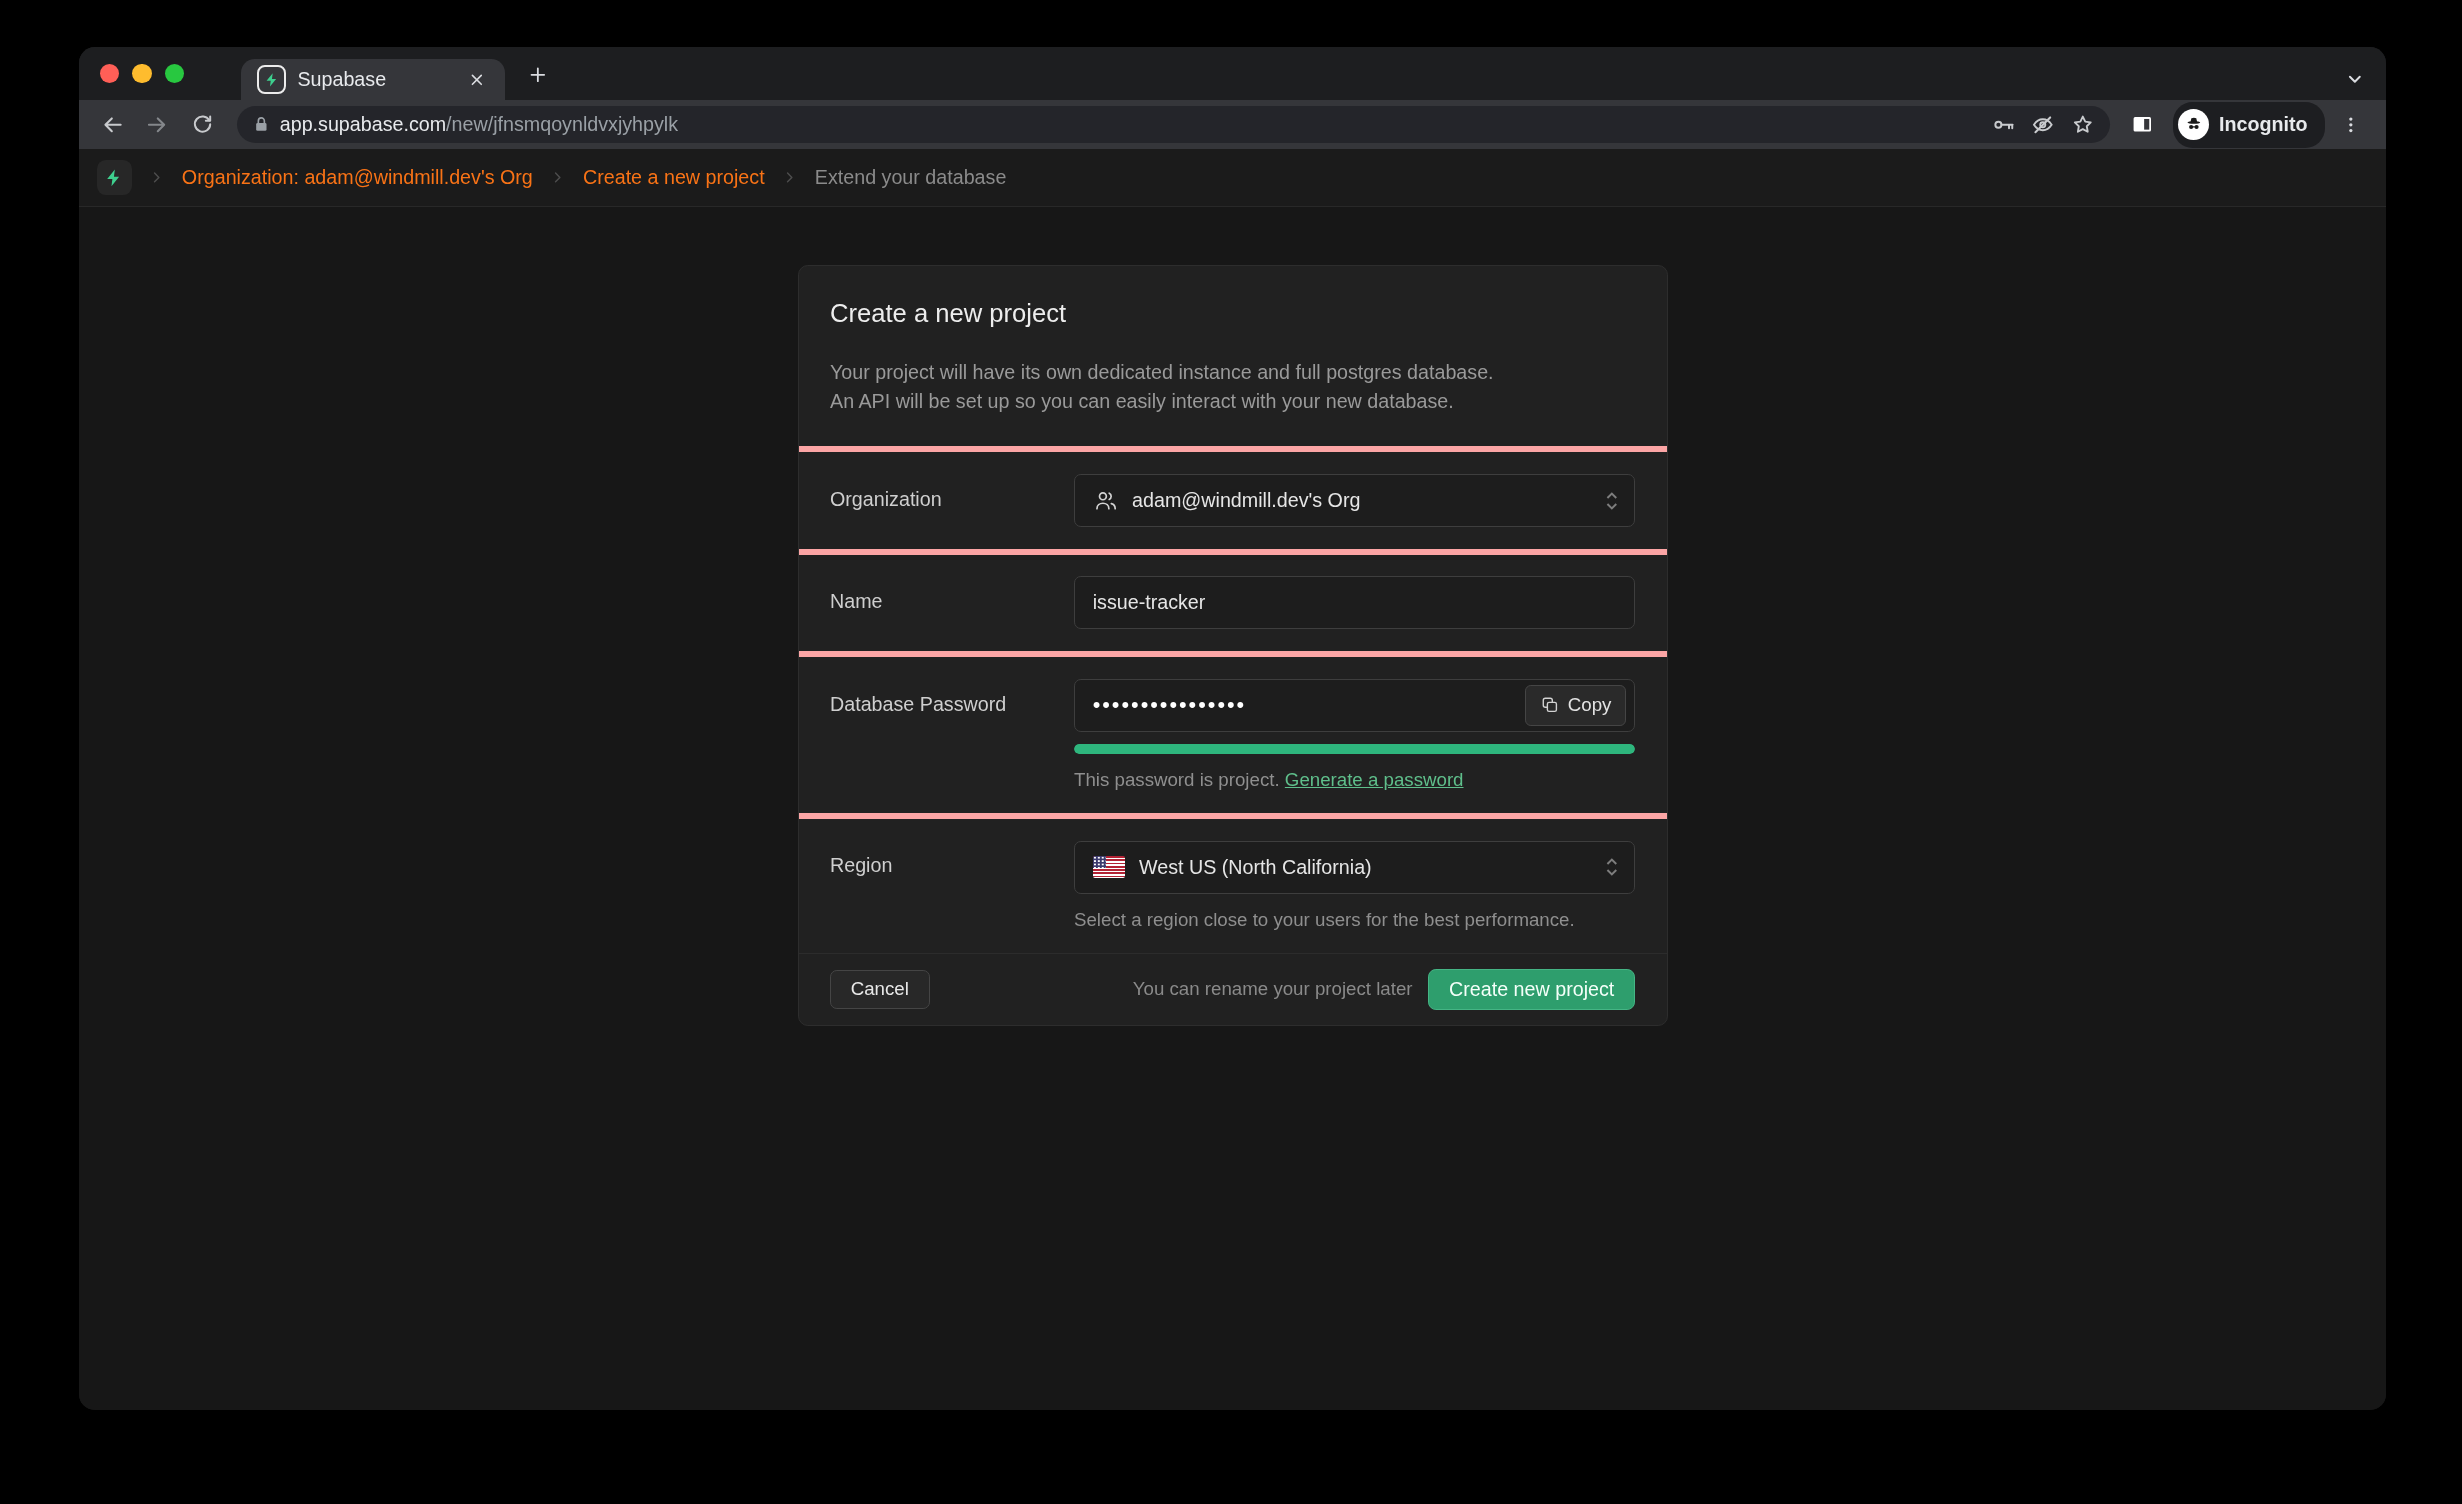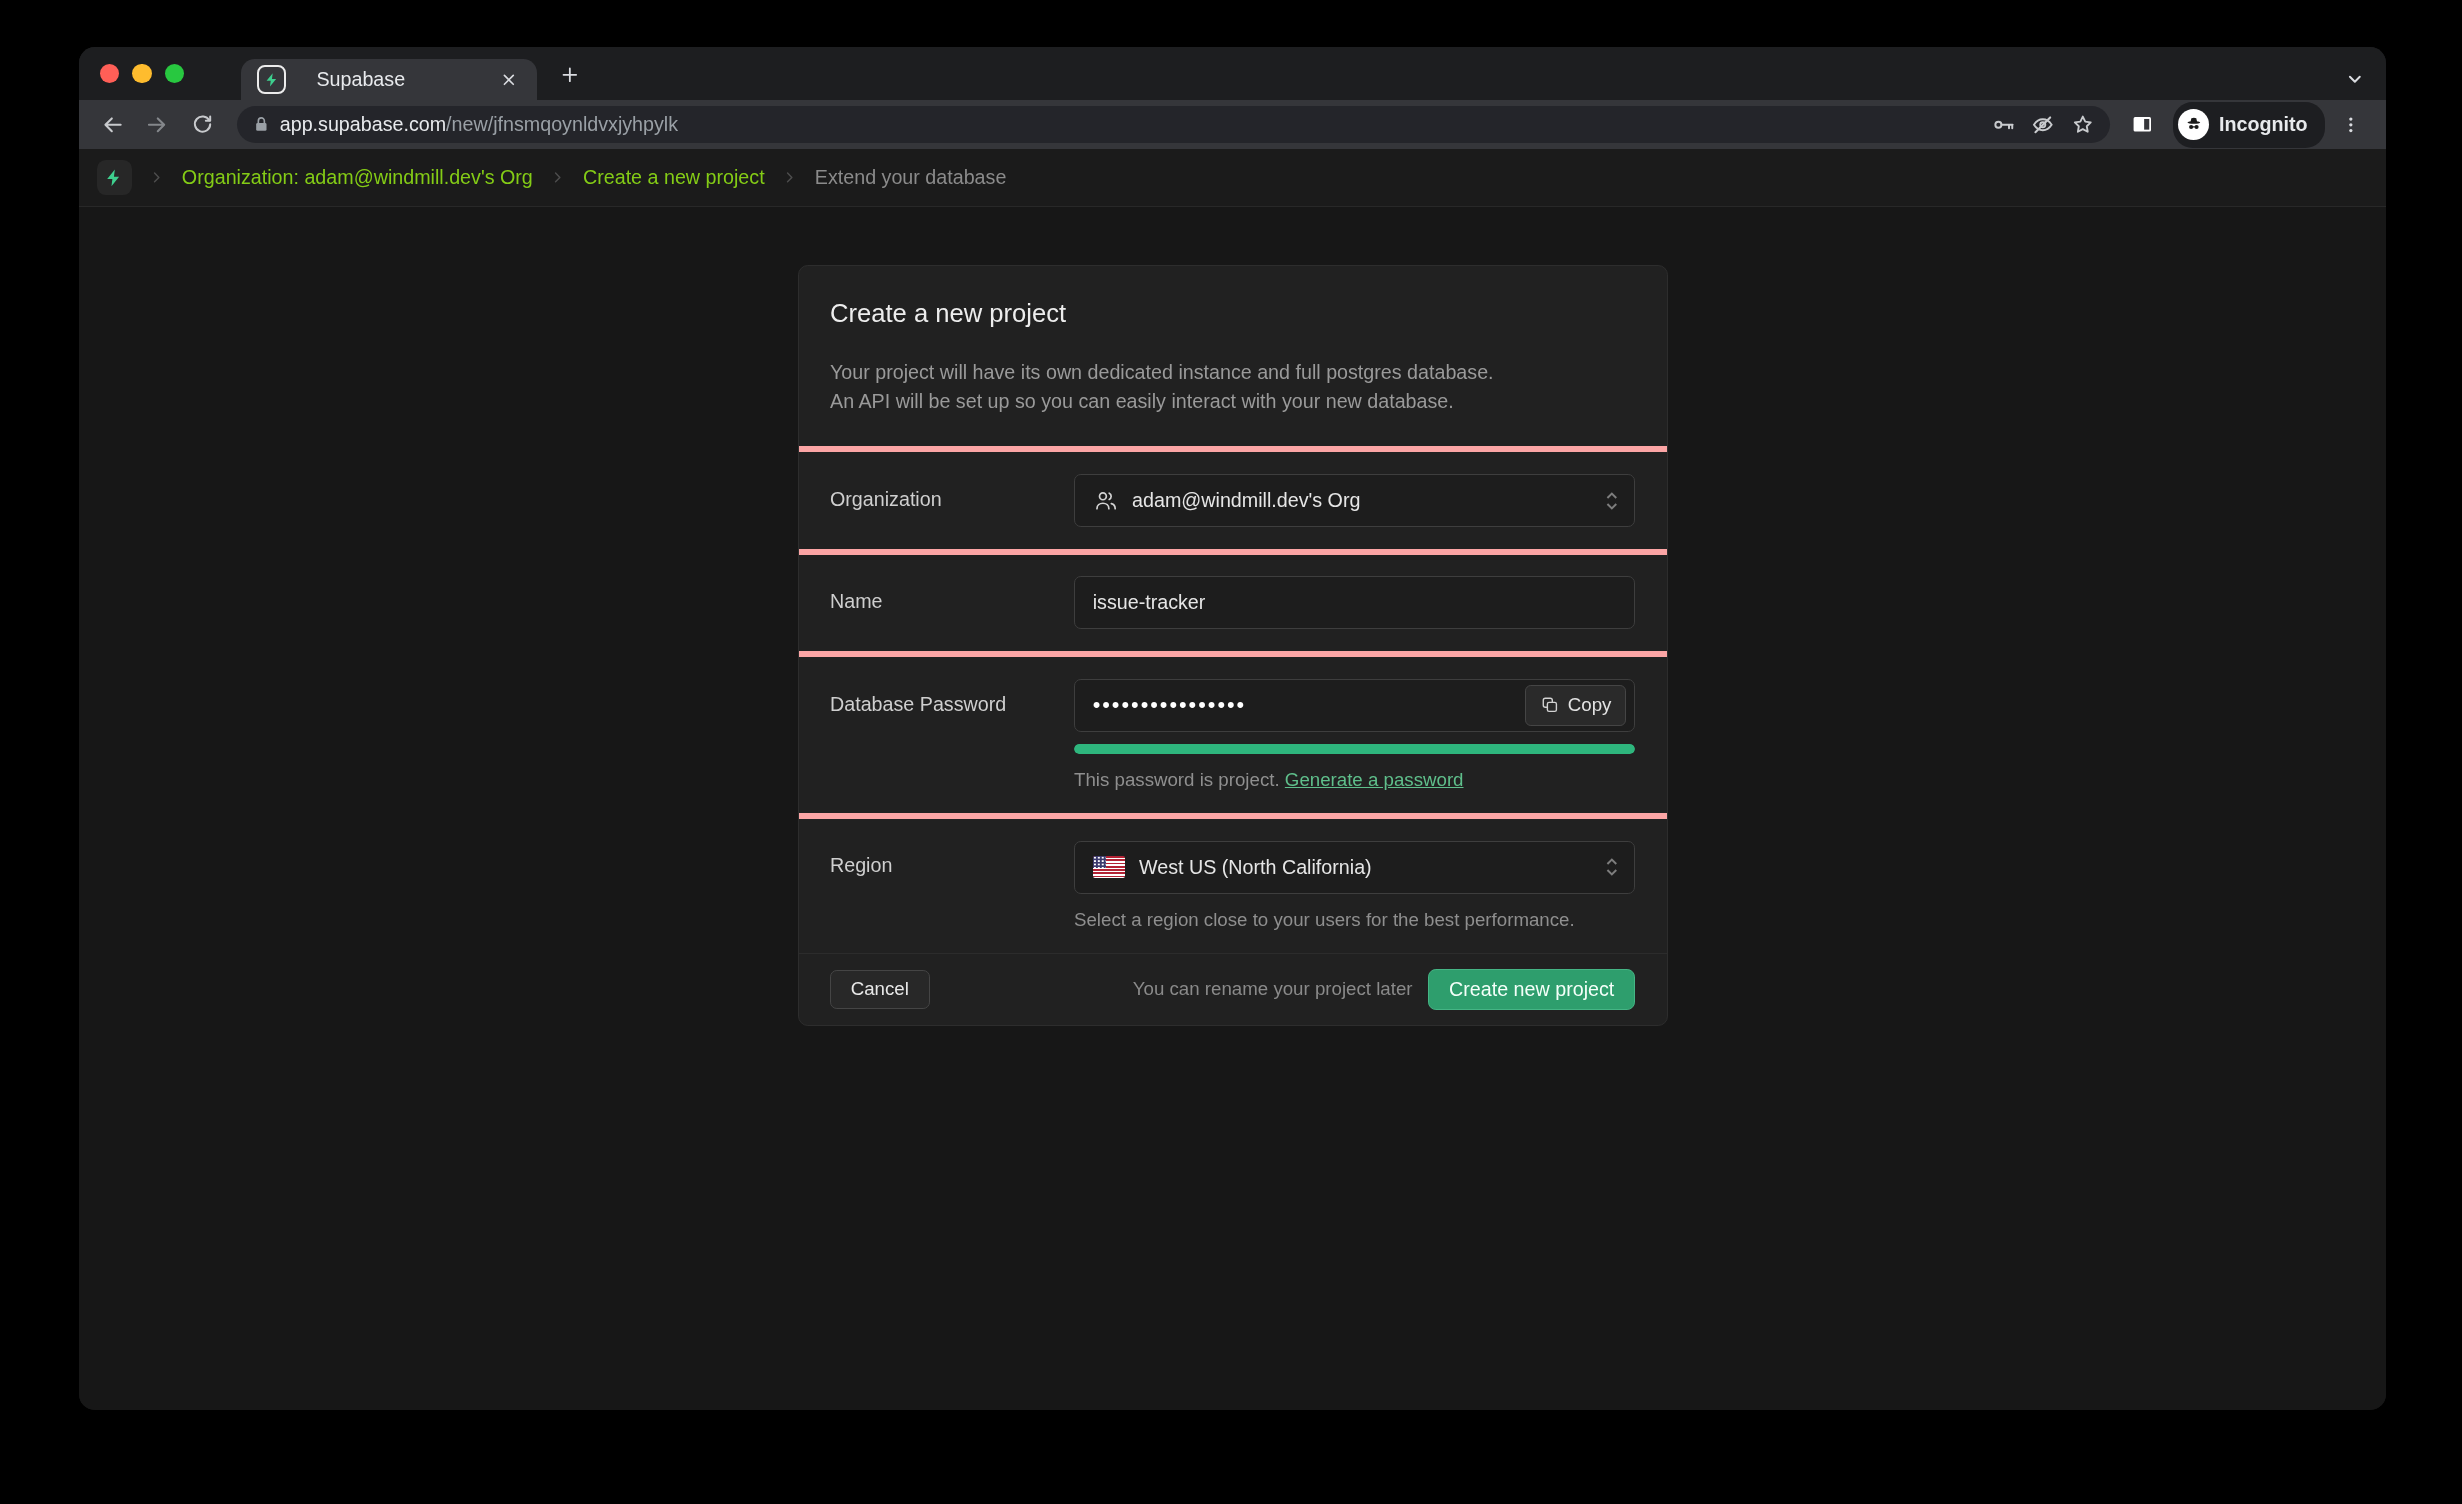--- a/index.html
+++ b/index.html
@@ -11,22 +11,22 @@
             border-radius:15.8px; overflow:hidden; display:flex; flex-direction:column;
             box-shadow:0 24.6px 79px rgba(0,0,0,.7); background:#181818; }
 
   
   .tabstrip { height:53px; background:#1d1e20; display:flex; align-items:flex-end; flex-shrink:0; position:relative; }
   .traffic { display:flex; gap:12.8px; padding:0 21.7px 0 20.7px; align-items:center; height:53px; }
   .traffic span { width:19.7px; height:19.7px; border-radius:50%; display:block; }
   .light-red    { background:#ff5f57; }
   .light-yellow { background:#febc2e; }
   .light-green  { background:#28c840; }
-  .tab { width:296px; height:41px; background:#35363a; border-radius:13.8px 13.8px 0 0;
-         display:flex; align-items:center; padding:0 15.8px; gap:30px; margin-left:35px; }
+  .tab { width:264px; height:41px; background:#35363a; border-radius:13.8px 13.8px 0 0;
+         display:flex; align-items:center; padding:0 15.8px; gap:11px; margin-left:35px; }
   .favicon { width:29.6px; height:29.6px; border:2.5px solid #ececec; border-radius:7.9px;
              display:flex; align-items:center; justify-content:center; flex-shrink:0; }
   .tab-title { color:#e8eaed; font-size:19.7px; flex:1; white-space:nowrap; overflow:hidden; }
   .tab-close { width:25.6px; height:25.6px; display:flex; align-items:center; justify-content:center;
                border-radius:5.9px; cursor:pointer; }
   .newtab { width:43px; height:43px; display:flex; align-items:center; justify-content:center;
             margin:0 0 3.9px 11.8px; border-radius:50%; }
   .strip-chevron { position:absolute; right:21.7px; bottom:11.8px; }
 
   
@@ -45,21 +45,21 @@
                      align-items:center; gap:9.9px; padding:0 17.7px 0 4.9px; margin-left:7.9px; }
   .spy-circle { width:31.5px; height:31.5px; background:#fff; border-radius:50%;
                 display:flex; align-items:center; justify-content:center; }
   .incognito-label { color:#e8eaed; font-size:19.7px; font-weight:600; }
 
   
   .siteheader { height:58px; background:#1b1b1b; border-bottom:1px solid #282828;
                 display:flex; align-items:center; padding:0 17.7px; gap:13.8px; flex-shrink:0; }
   .logo-badge { width:35px; height:35px; background:#272727; border-radius:8.9px;
                 display:flex; align-items:center; justify-content:center; }
-  .crumb { font-size:19.7px; color:#84cc16; white-space:nowrap; }
+  .crumb { font-size:19.7px; color:#f97316; white-space:nowrap; }
   .crumb.dim { color:#8b8b8b; }
   .crumb-sep { display:flex; align-items:center; padding:0 3.9px; }
 
   
   .content { flex:1; background:#171717; overflow:hidden; }
   .card { width:870px; margin:58px auto 0; background:#212121; border:1px solid #2d2d2d;
           border-radius:9.9px; overflow:hidden; }
   .card-header { padding:33px 31.5px 29.6px; }
   .card-title { color:#ededed; font-size:25.6px; font-weight:400; margin-bottom:29.6px; }
   .card-desc { color:#9a9a9a; font-size:19.7px; line-height:29.6px; }

